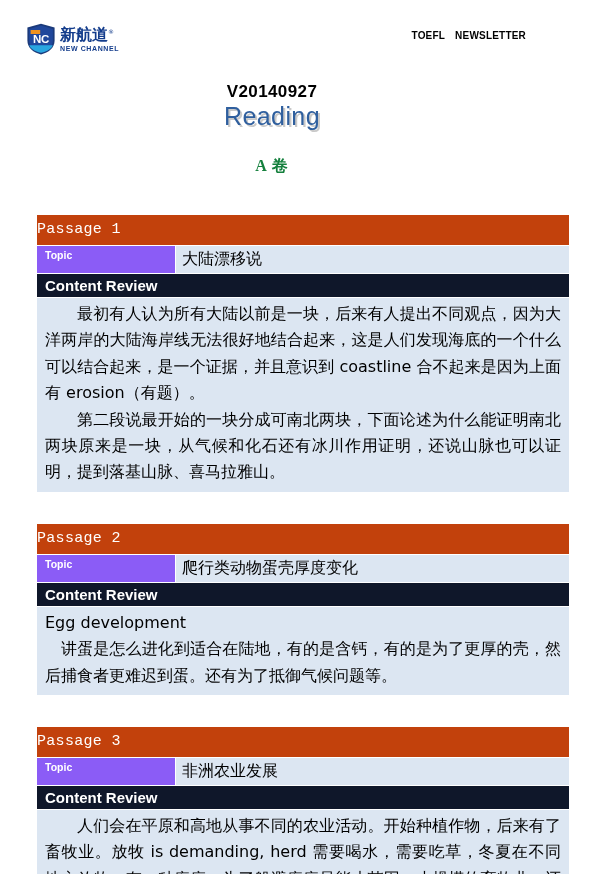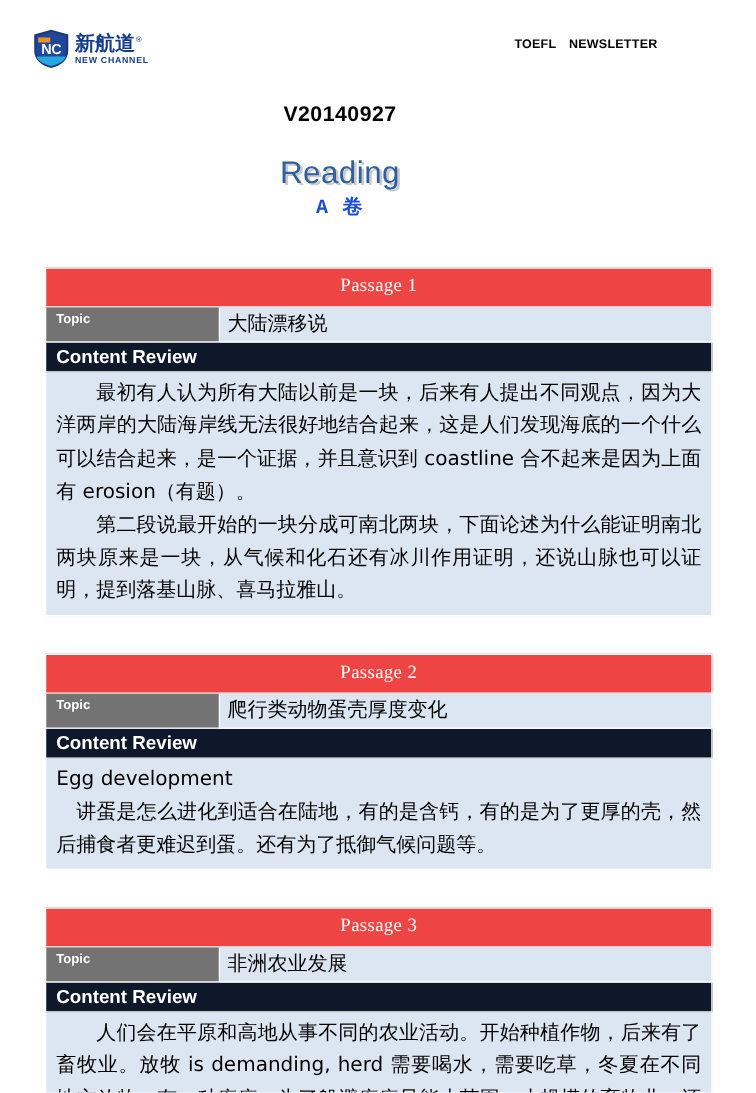--- a/index.html
+++ b/index.html
@@ -116,69 +116,68 @@
     z-index: 2;
   }
   .doc-code {
     font-family: "Liberation Sans", sans-serif;
     font-size: 17px;
     font-weight: 700;
     letter-spacing: 0.4px;
     color: #000000;
   }
   .wordart {
-    margin-top: 22px;
     font-family: "Liberation Sans", sans-serif;
     font-size: 25px;
     font-weight: 400;
     color: #2f5f9e;
     letter-spacing: 0.4px;
     text-shadow: 2px 2px 0 #c9c9c9;
   }
   .subtitle {
-    margin-top: 2px;
-    font-family: Liberation Mono, monospace;
-    font-size: 16px;
-    font-weight: 700;
-    color: #1d4ed8;
+    margin-top: 25px;
+    font-family: Liberation Serif, serif;
+    font-size: 16px;
+    font-weight: 700;
+    color: #15803d;
     letter-spacing: 1px;
   }
 
   
   .passages {
     position: absolute;
     left: 36px;
     top: 214px;
     width: 534px;
     z-index: 2;
   }
   .passage { margin-bottom: 30px; }
   .passage:last-child { margin-bottom: 0; }
 
   .passage-banner {
-    background: #ef4444;
+    background: #c2410c;
     color: #ffffff;
-    text-align: center;
-    font-family: Liberation Serif, serif;
+    text-align: left;
+    font-family: Liberation Mono, monospace;
     font-size: 15px;
     font-weight: 400;
     letter-spacing: 0.3px;
     padding: 6px 0 7px 0;
     border: 1px solid #ffffff;
     box-sizing: border-box;
   }
   .topic-row {
     display: flex;
     width: 100%;
     box-sizing: border-box;
   }
   .topic-label {
     width: 140px;
     flex: none;
-    background: #737373;
+    background: #8b5cf6;
     color: #ffffff;
     font-family: "Liberation Sans", sans-serif;
     font-size: 10.5px;
     font-weight: 700;
     padding: 3px 0 3px 8px;
     box-sizing: border-box;
     border: 1px solid #ffffff;
     border-top: none;
   }
   .topic-value {

